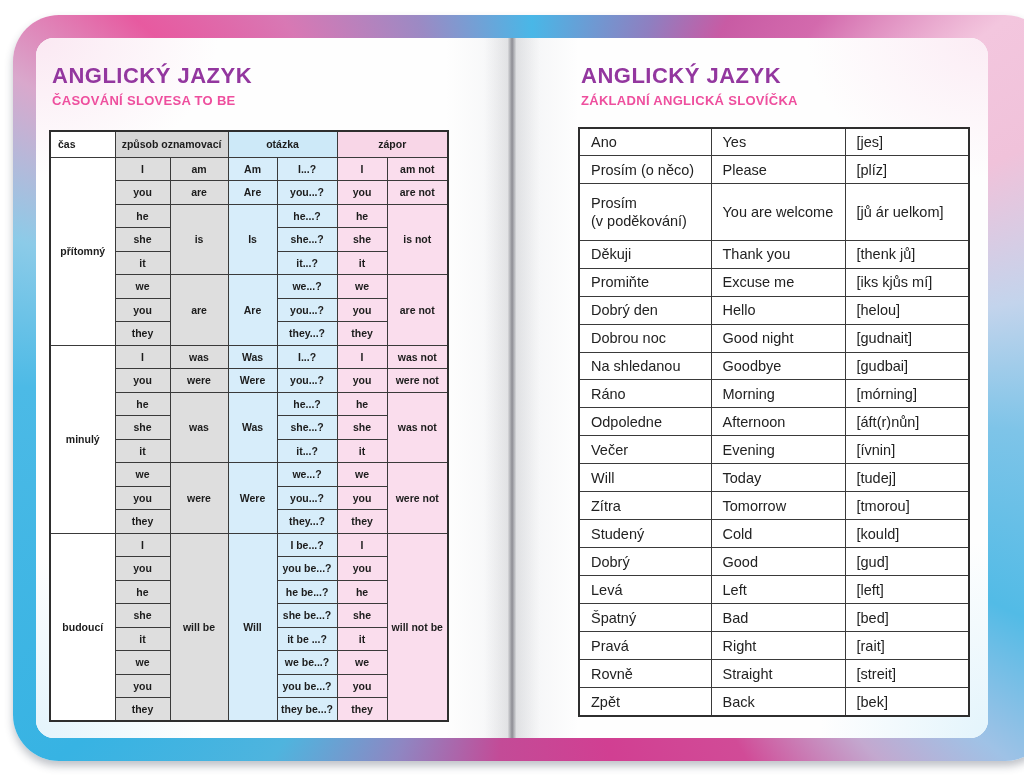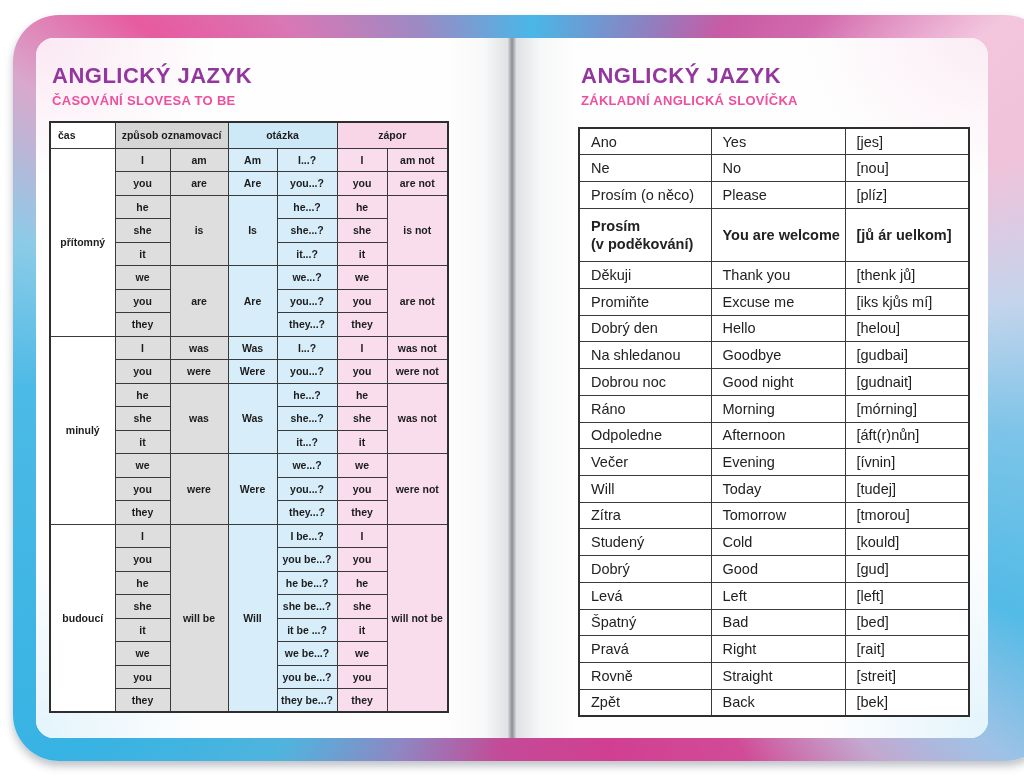--- a/index.html
+++ b/index.html
@@ -50,42 +50,42 @@
          pointer-events:none;
          background:linear-gradient(90deg,rgba(60,60,70,0) 0%,rgba(60,60,70,0.10) 42%,
            rgba(70,70,80,0.55) 49.4%,rgba(70,70,80,0.55) 50.8%,
            rgba(60,60,70,0.10) 58%,rgba(60,60,70,0) 100%);}
   h1.title{margin:0 0 3px 3px;font-size:22px;line-height:24px;font-weight:bold;
            letter-spacing:0.5px;color:#93379f;}
   h2.subtitle{margin:0 0 0 3px;font-size:13px;line-height:20px;font-weight:bold;
               letter-spacing:0.3px;color:#ee4f9e;}
   
   table.tbl{border-collapse:collapse;table-layout:fixed;}
-  table.tbl-left{width:398px;height:590px;margin-top:10px;border:2px solid #2e2e2e;}
+  table.tbl-left{width:398px;height:590px;margin-top:19px;border:2px solid #2e2e2e;}
   .tbl-left th,.tbl-left td{border:1px solid #3a3a3a;padding:0;text-align:center;
       vertical-align:middle;font-size:10.5px;font-weight:bold;color:#1c1c1c;
       overflow:hidden;white-space:nowrap;}
   .tbl-left thead tr{height:26px;}
   .tbl-left tbody tr{height:23.5px;}
   .cell-w{background:#ffffff;}
   .cell-g{background:#dedede;}
   .cell-b{background:#d7edfa;}
   .cell-p{background:#fadded;}
   .cell-gh{background:#d6d6d6;}
   .cell-bh{background:#cde9f8;}
   .cell-ph{background:#f8d6e7;}
   .cell-time{background:#ffffff;font-weight:bold;}
   .th-cas{text-align:left !important;padding-left:7px !important;}
   
   table.tbl-right{width:390px;height:590px;margin-top:16px;border:2px solid #2e2e2e;}
   .tbl-right td{border:1px solid #3a3a3a;padding:0 0 0 11px;text-align:left;
       vertical-align:middle;font-size:14.5px;color:#222;background:#fff;
       white-space:pre-line;line-height:1.25;}
   .tbl-right tr{height:25.6px;}
-  .tbl-right tr.tall{height:51.3px;font-weight:bold;}
+  .tbl-right tr.tall{height:51.3px;}
 </style>
 </head>
 <body>
 
 <div class="canvas">
   <div class="book">
     <div class="pages">
 
       <div class="page left">
         <h1 class="title">ANGLICKÝ JAZYK</h1>
@@ -272,25 +272,20 @@
               <col style="width:134px">
               <col style="width:124px">
           </colgroup>
           <tbody>
               <tr>
                 <td>Ano</td>
                 <td>Yes</td>
                 <td>[jes]</td>
               </tr>
               <tr>
-                <td>Ne</td>
-                <td>No</td>
-                <td>[nou]</td>
-              </tr>
-              <tr>
                 <td>Prosím (o něco)</td>
                 <td>Please</td>
                 <td>[plíz]</td>
               </tr>
               <tr class="tall">
                 <td>Prosím
 (v poděkování)</td>
                 <td>You are welcome</td>
                 <td>[jů ár uelkom]</td>
               </tr>
@@ -303,28 +298,28 @@
                 <td>Promiňte</td>
                 <td>Excuse me</td>
                 <td>[iks kjůs mí]</td>
               </tr>
               <tr>
                 <td>Dobrý den</td>
                 <td>Hello</td>
                 <td>[helou]</td>
               </tr>
               <tr>
+                <td>Dobrou noc</td>
+                <td>Good night</td>
+                <td>[gudnait]</td>
+              </tr>
+              <tr>
                 <td>Na shledanou</td>
                 <td>Goodbye</td>
                 <td>[gudbai]</td>
-              </tr>
-              <tr>
-                <td>Dobrou noc</td>
-                <td>Good night</td>
-                <td>[gudnait]</td>
               </tr>
               <tr>
                 <td>Ráno</td>
                 <td>Morning</td>
                 <td>[mórning]</td>
               </tr>
               <tr>
                 <td>Odpoledne</td>
                 <td>Afternoon</td>
                 <td>[áft(r)nůn]</td>

